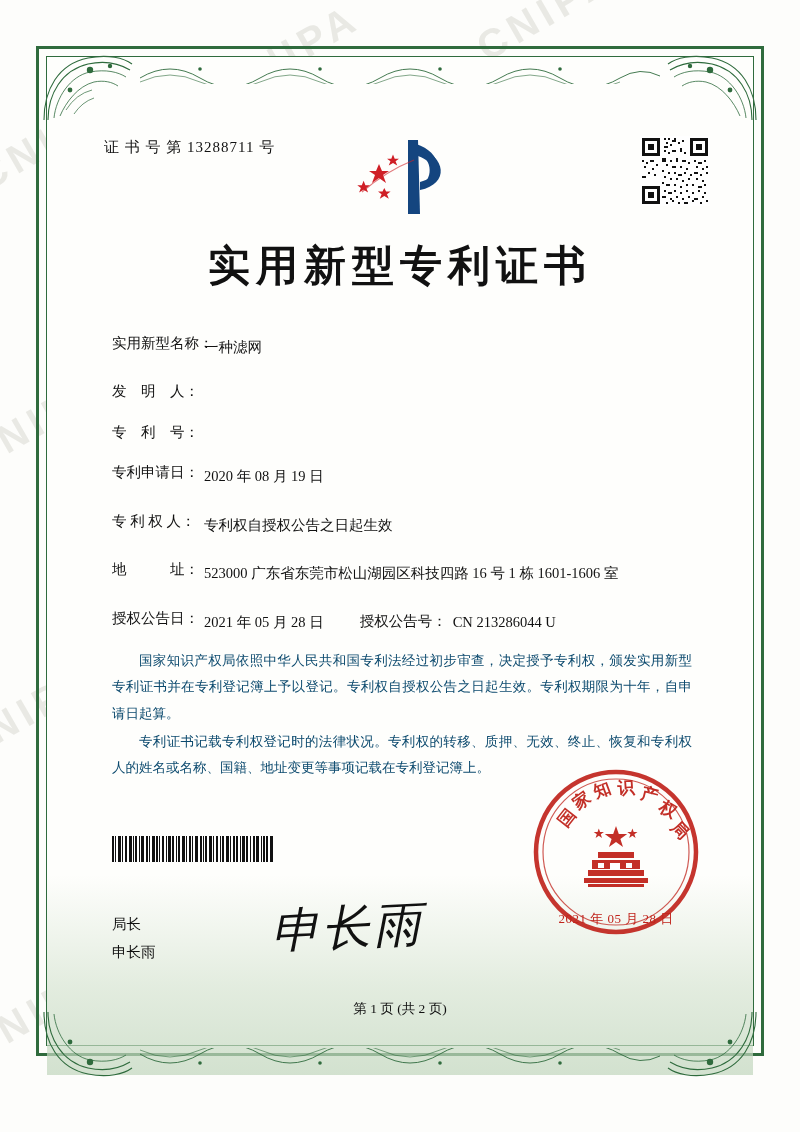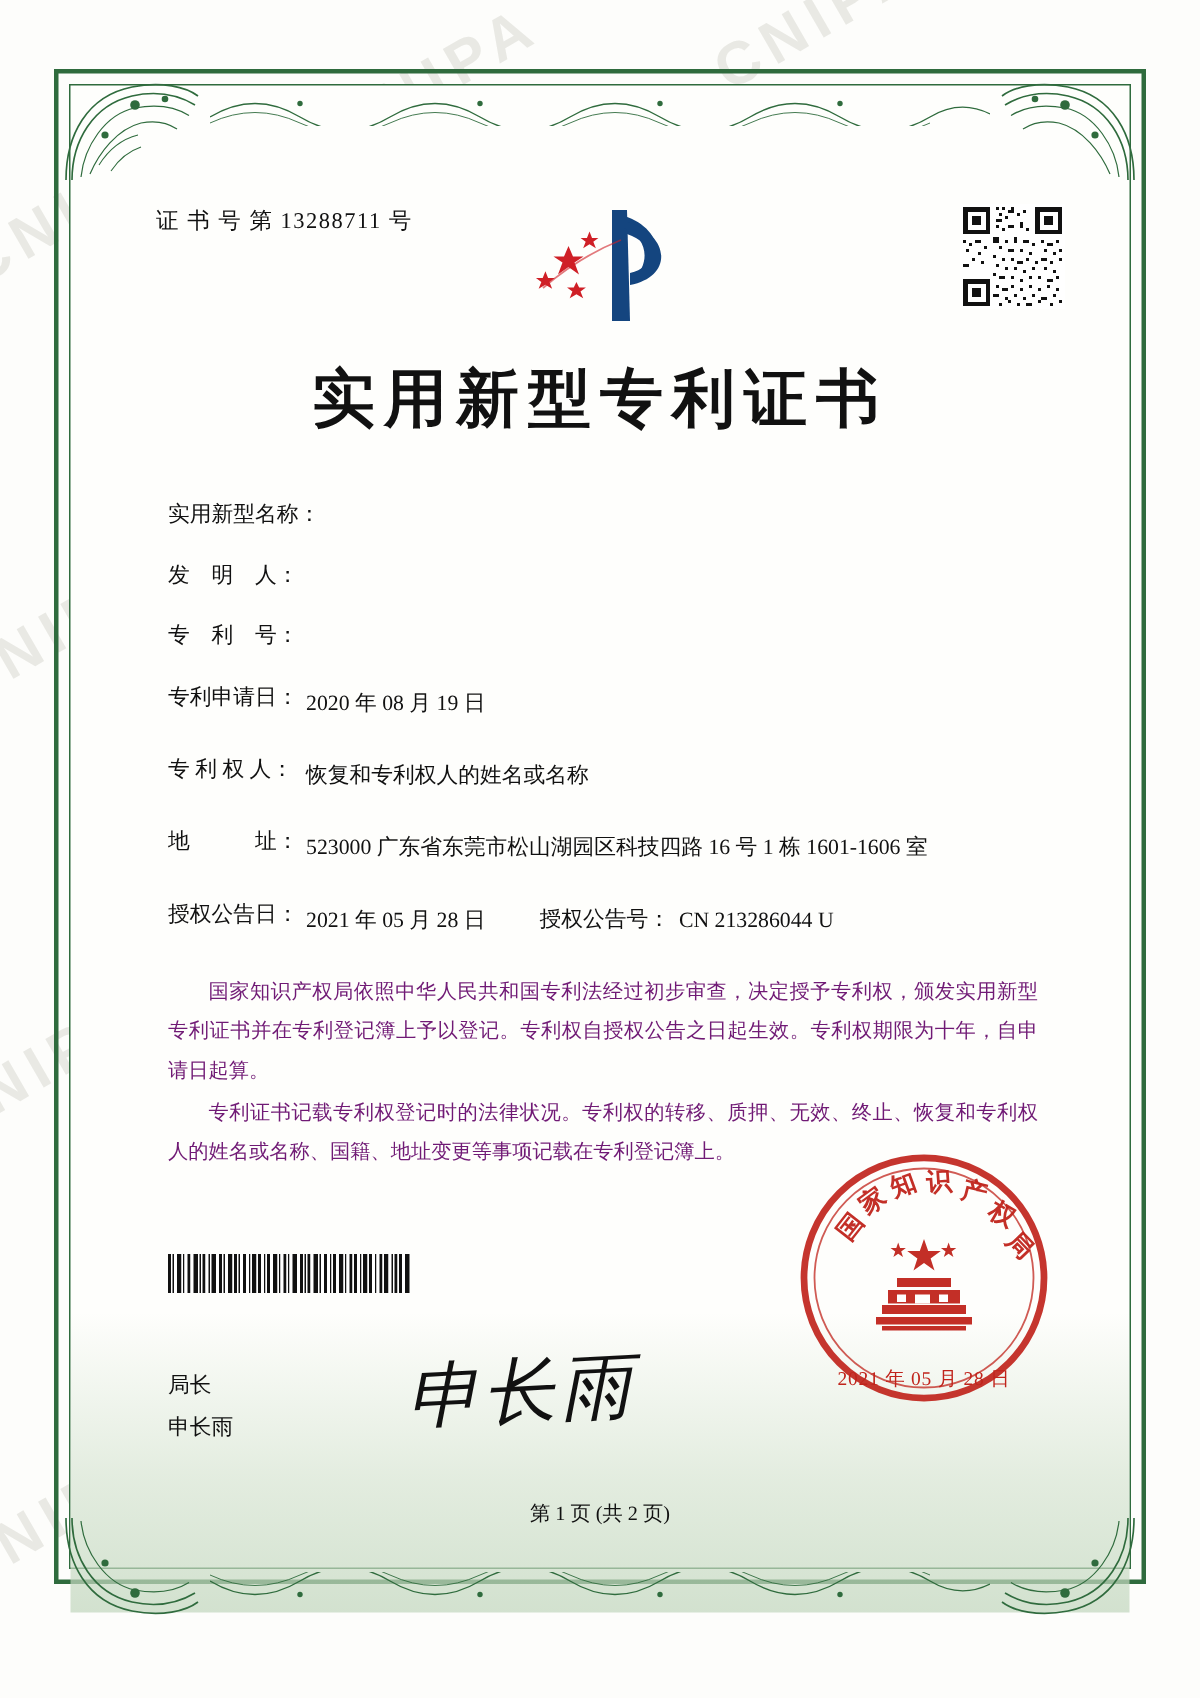--- a/index.html
+++ b/index.html
@@ -172,21 +172,21 @@
     font-family: Liberation Mono, monospace;
   }
   .sub-value { margin-left: 6px; white-space: nowrap; }
 
   .paras {
     position: absolute;
     left: 66px;
     top: 592px;
     width: 580px;
     font-size: 13.5px;
-    color: #701a75;
+    color: #0c4a6e;
     line-height: 1.95;
     text-align: justify;
   }
   .paras p { margin: 0 0 2px 0; text-indent: 2em; }
 
   
   .barcode {
     position: absolute;
     left: 66px;
     top: 780px;
@@ -470,34 +470,35 @@
           <rect x="33" y="32" width="1" height="1"></rect>
         </g>
       </svg>
     </div>
 
     <div class="title">实用新型专利证书</div>
 
     <div class="fields">
       <div class="field-row">
         <div class="field-label">实用新型名称：</div>
+        <div class="field-value">一种滤网</div>
       </div>
       <div class="field-row">
         <div class="field-label">发　明　人：</div>
       </div>
       <div class="field-row">
         <div class="field-label">专　利　号：</div>
       </div>
       <div class="field-row">
         <div class="field-label">专利申请日：</div>
         <div class="field-value">2020 年 08 月 19 日</div>
       </div>
       <div class="field-row">
         <div class="field-label">专 利 权 人：</div>
-        <div class="field-value">恢复和专利权人的姓名或名称</div>
+        <div class="field-value">专利权自授权公告之日起生效</div>
       </div>
       <div class="field-row">
         <div class="field-label">地　　　址：</div>
         <div class="field-value">523000 广东省东莞市松山湖园区科技四路 16 号 1 栋 1601-1606 室</div>
       </div>
       <div class="field-row inline-two">
         <div class="field-label">授权公告日：</div>
         <div class="field-value">
           <span>2021 年 05 月 28 日</span>
           <span class="sub-label">授权公告号：</span>

